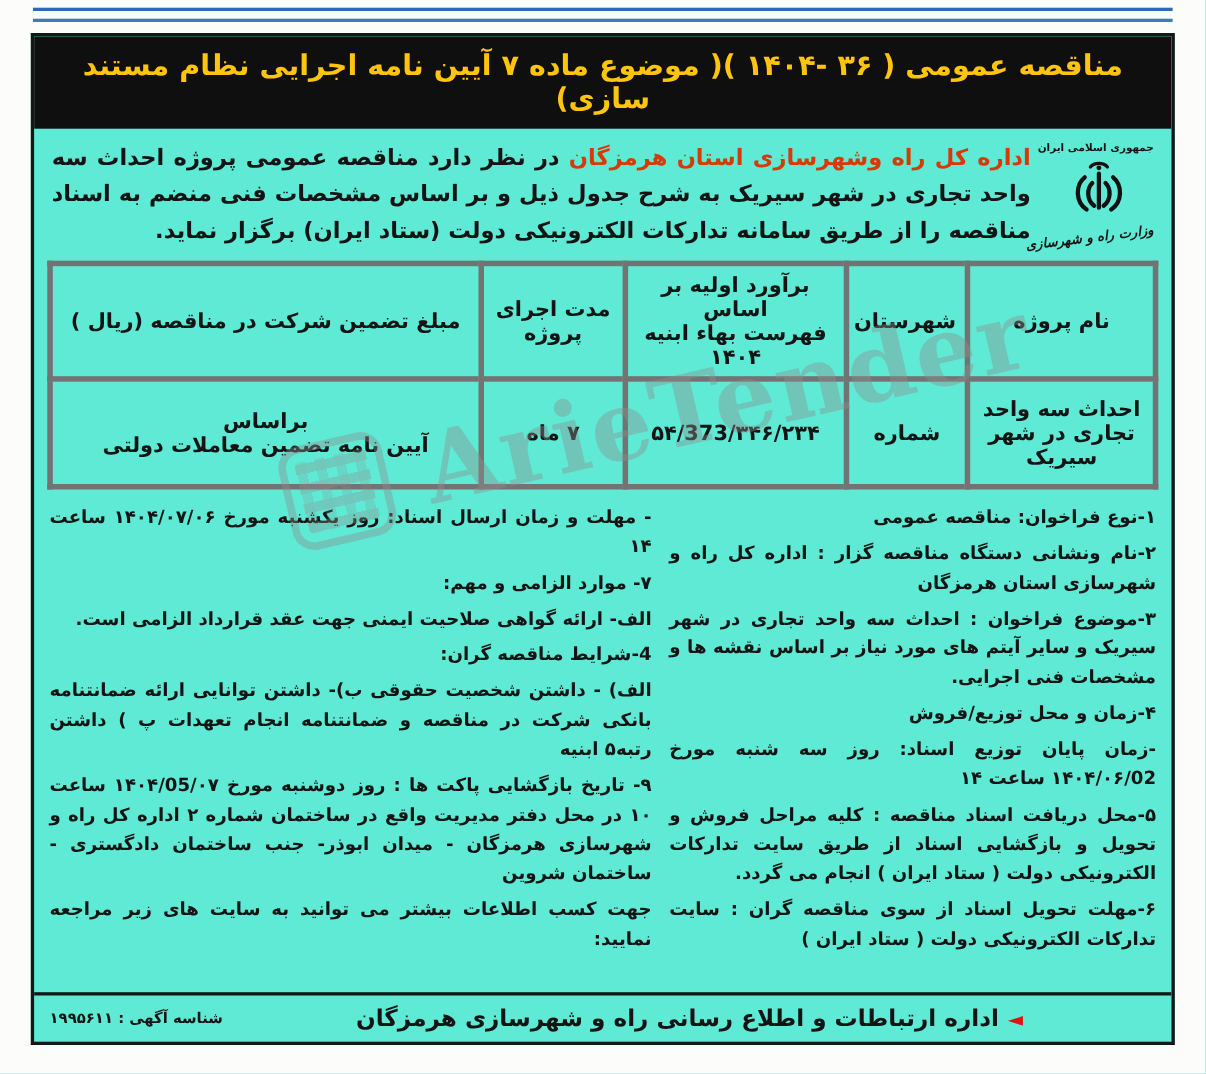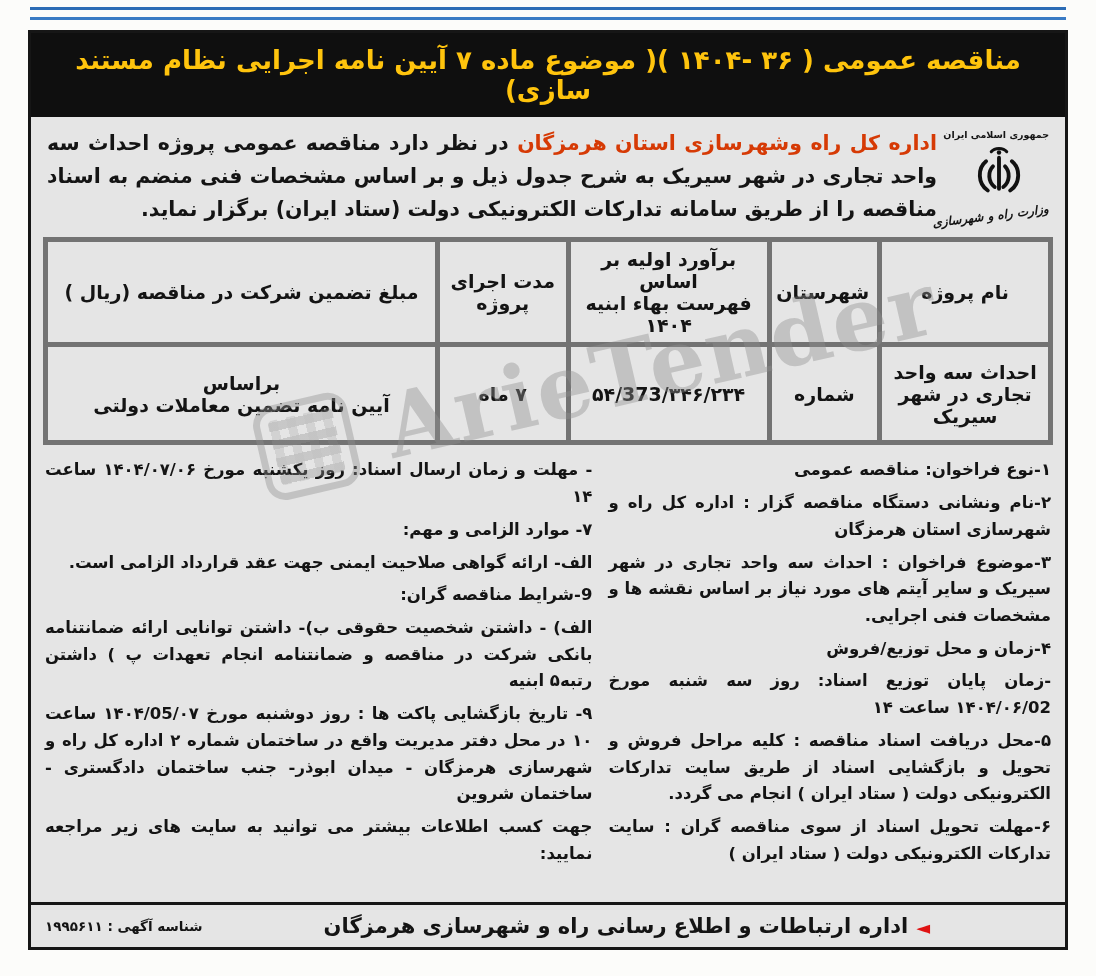--- a/index.html
+++ b/index.html
@@ -14,21 +14,21 @@
     color: #141414;
   }
 
   .top-decor { position: absolute; top: 7px; right: 30px; left: 30px; }
   .blue-line { height: 3px; background: #2c6cb5; }
   .blue-line + .blue-line { margin-top: 7px; background: #3a7bc4; }
 
   .frame {
     position: absolute; top: 30px; right: 28px; left: 28px; bottom: 26px;
     border: 3px solid #161616;
-    background: #e5e5e5;
+    background: #5eead4;
     display: flex; flex-direction: column;
     overflow: hidden;
   }
 
   .titlebar {
     flex: 0 0 auto;
     background: #0f0f0f;
     color: #ffc40d;
     font-size: 26px; font-weight: bold;
     text-align: center;
@@ -203,21 +203,21 @@
       <p>۳-موضوع فراخوان : احداث سه واحد تجاری در شهر سیریک و سایر آیتم های مورد نیاز بر اساس نقشه ها و مشخصات فنی اجرایی.</p>
       <p>۴-زمان و محل توزیع/فروش</p>
       <p>-زمان پایان توزیع اسناد: روز سه شنبه مورخ  ۱۴۰۴/۰۶/02 ساعت ۱۴</p>
       <p>۵-محل دریافت اسناد مناقصه : کلیه مراحل فروش و تحویل و بازگشایی اسناد از طریق سایت تدارکات الکترونیکی دولت ( ستاد ایران ) انجام می گردد.</p>
       <p>۶-مهلت تحویل اسناد از سوی مناقصه گران : سایت تدارکات الکترونیکی دولت ( ستاد ایران )</p>
     </div>
     <div class="col col-left">
       <p>-  مهلت و زمان ارسال اسناد:  روز یکشنبه مورخ ۱۴۰۴/۰۷/۰۶ ساعت ۱۴</p>
       <p>۷- موارد الزامی و مهم:</p>
       <p>الف-  ارائه گواهی صلاحیت ایمنی جهت عقد قرارداد الزامی است.</p>
-      <p>9-شرایط مناقصه گران:</p>
+      <p>4-شرایط مناقصه گران:</p>
       <p>الف) - داشتن شخصیت حقوقی ب)- داشتن توانایی ارائه ضمانتنامه بانکی شرکت در مناقصه و ضمانتنامه انجام تعهدات پ ) داشتن رتبه۵ ابنیه</p>
       <p>۹- تاریخ بازگشایی پاکت ها : روز دوشنبه مورخ ۱۴۰۴/05/۰۷ ساعت ۱۰ در محل دفتر مدیریت واقع در ساختمان شماره ۲ اداره کل راه و شهرسازی هرمزگان -  میدان ابوذر-  جنب ساختمان دادگستری - ساختمان شروین</p>
       <p>جهت کسب اطلاعات بیشتر می توانید به سایت های زیر مراجعه نمایید:</p>
     </div>
   </div>
 
   <div class="footer">
     <div class="dept">
       <span class="marker">◄</span><span>اداره ارتباطات و اطلاع رسانی راه و شهرسازی هرمزگان</span>
     </div>

